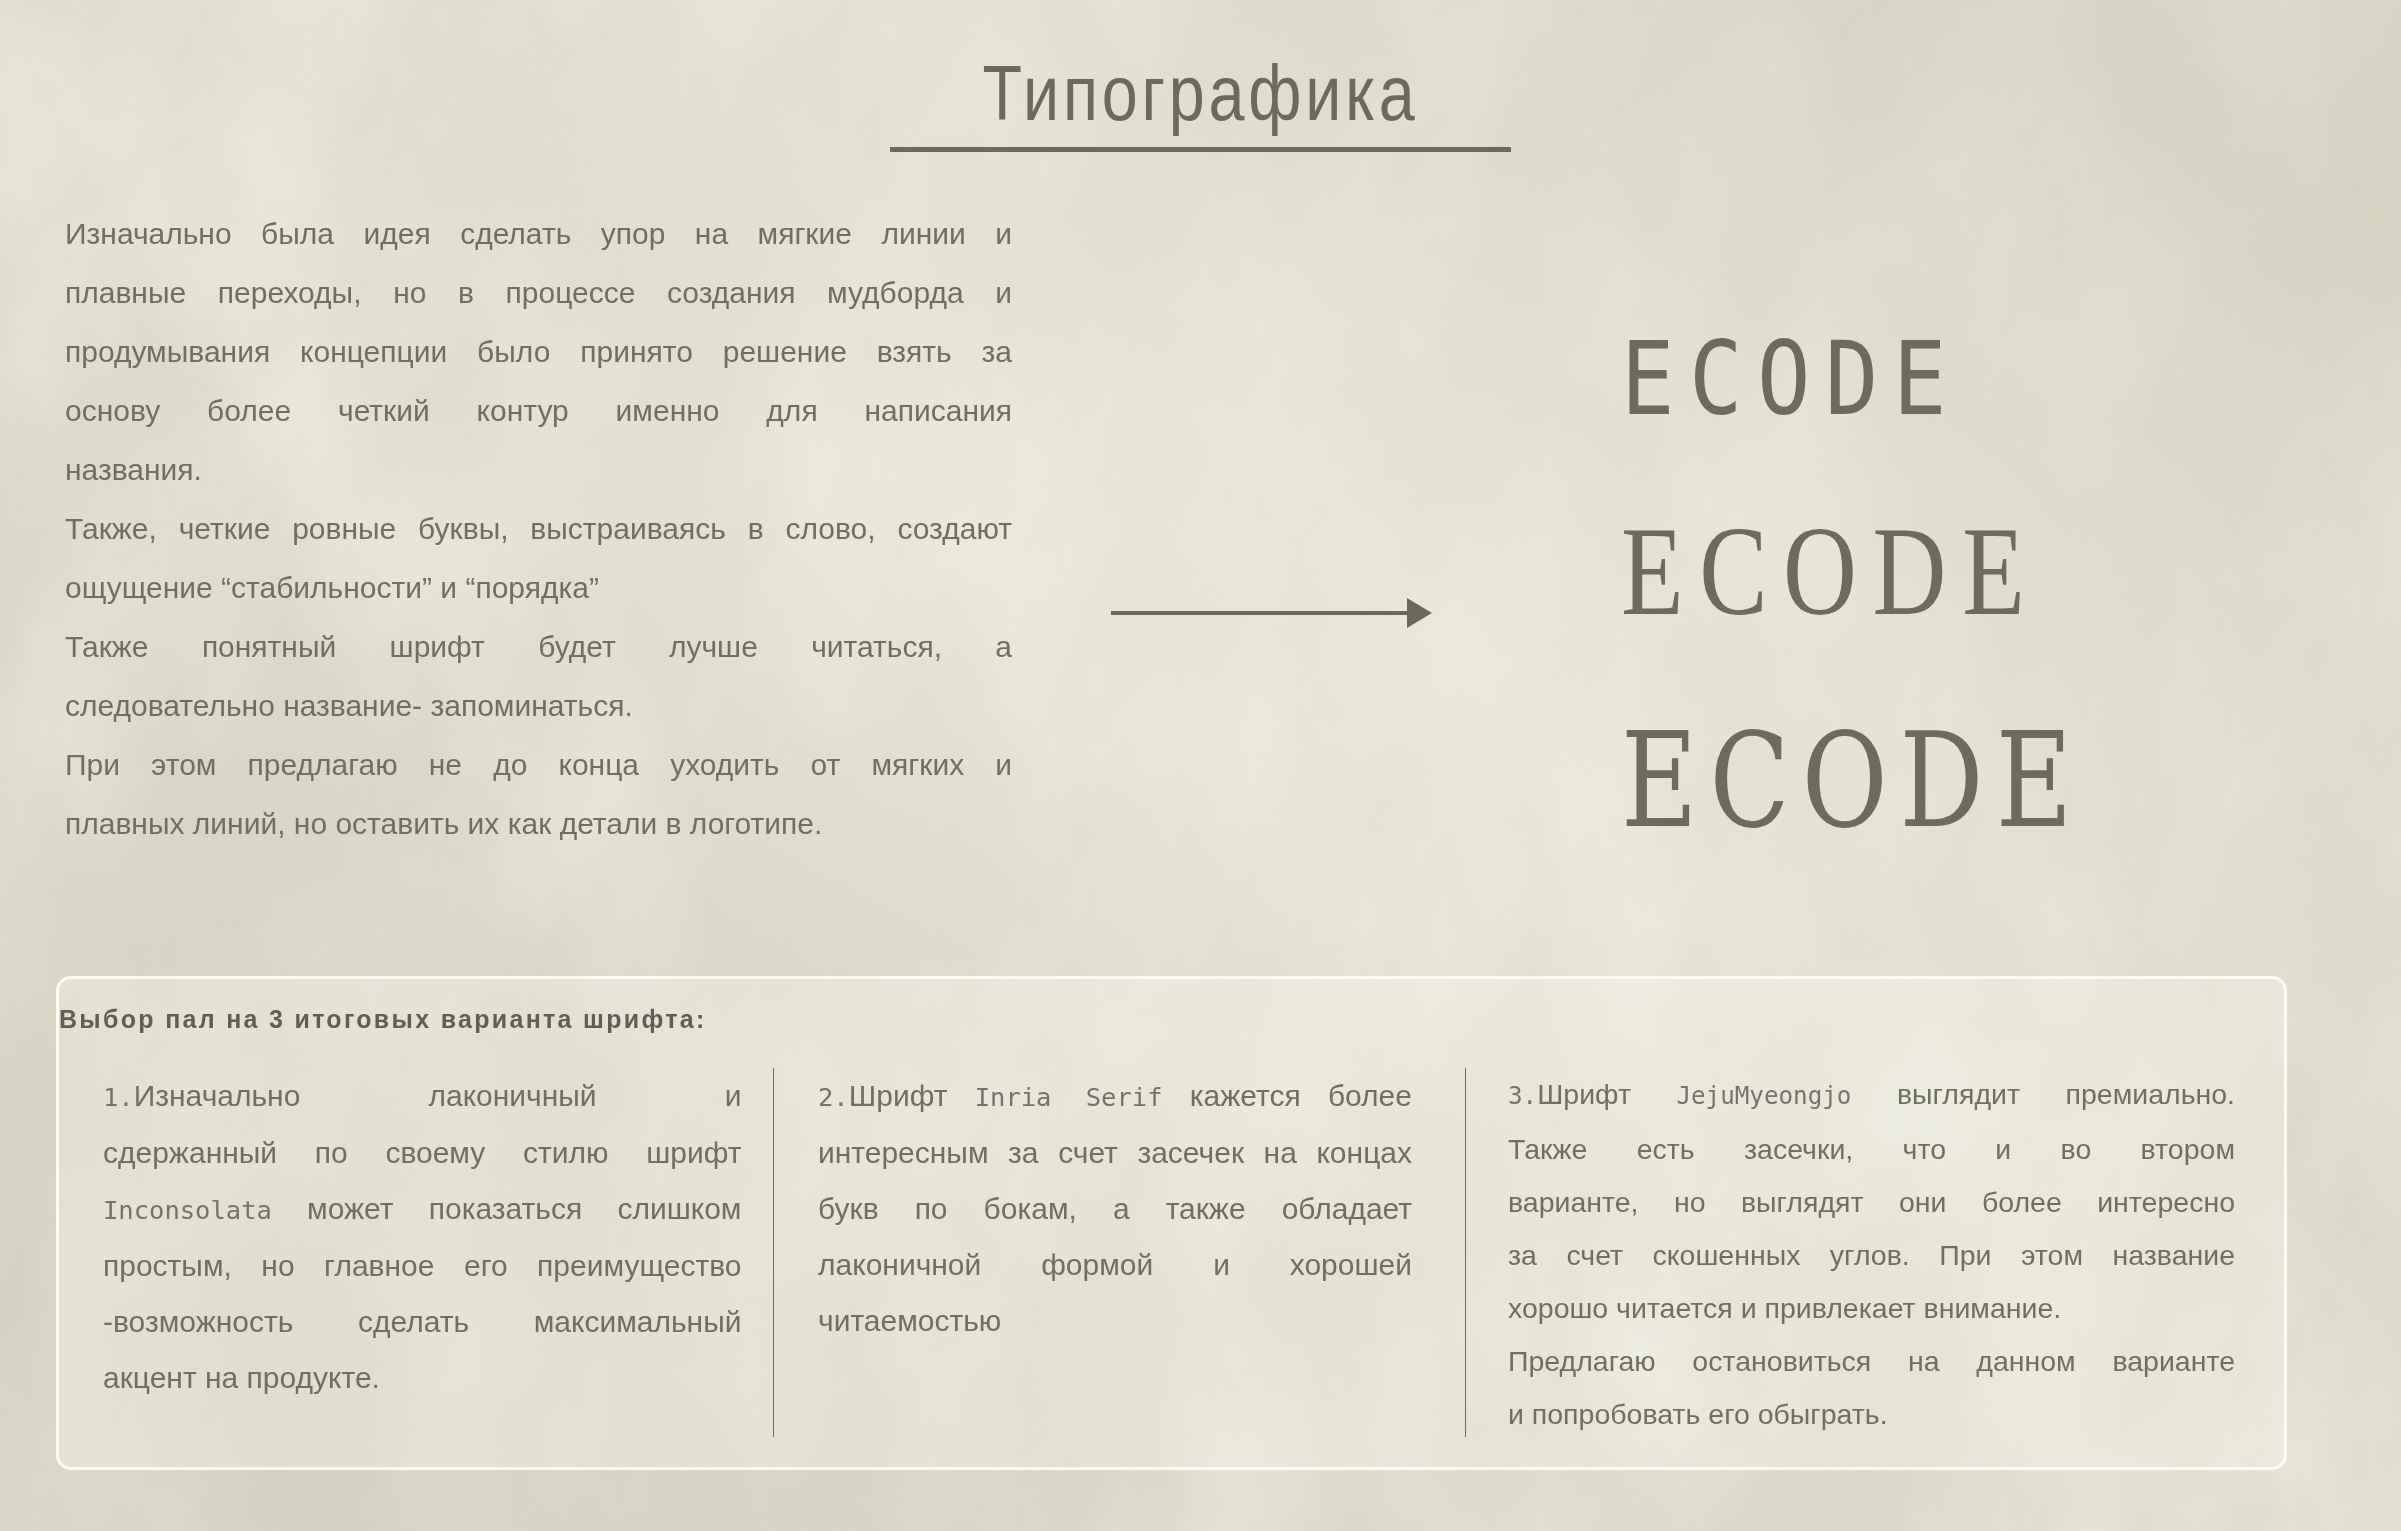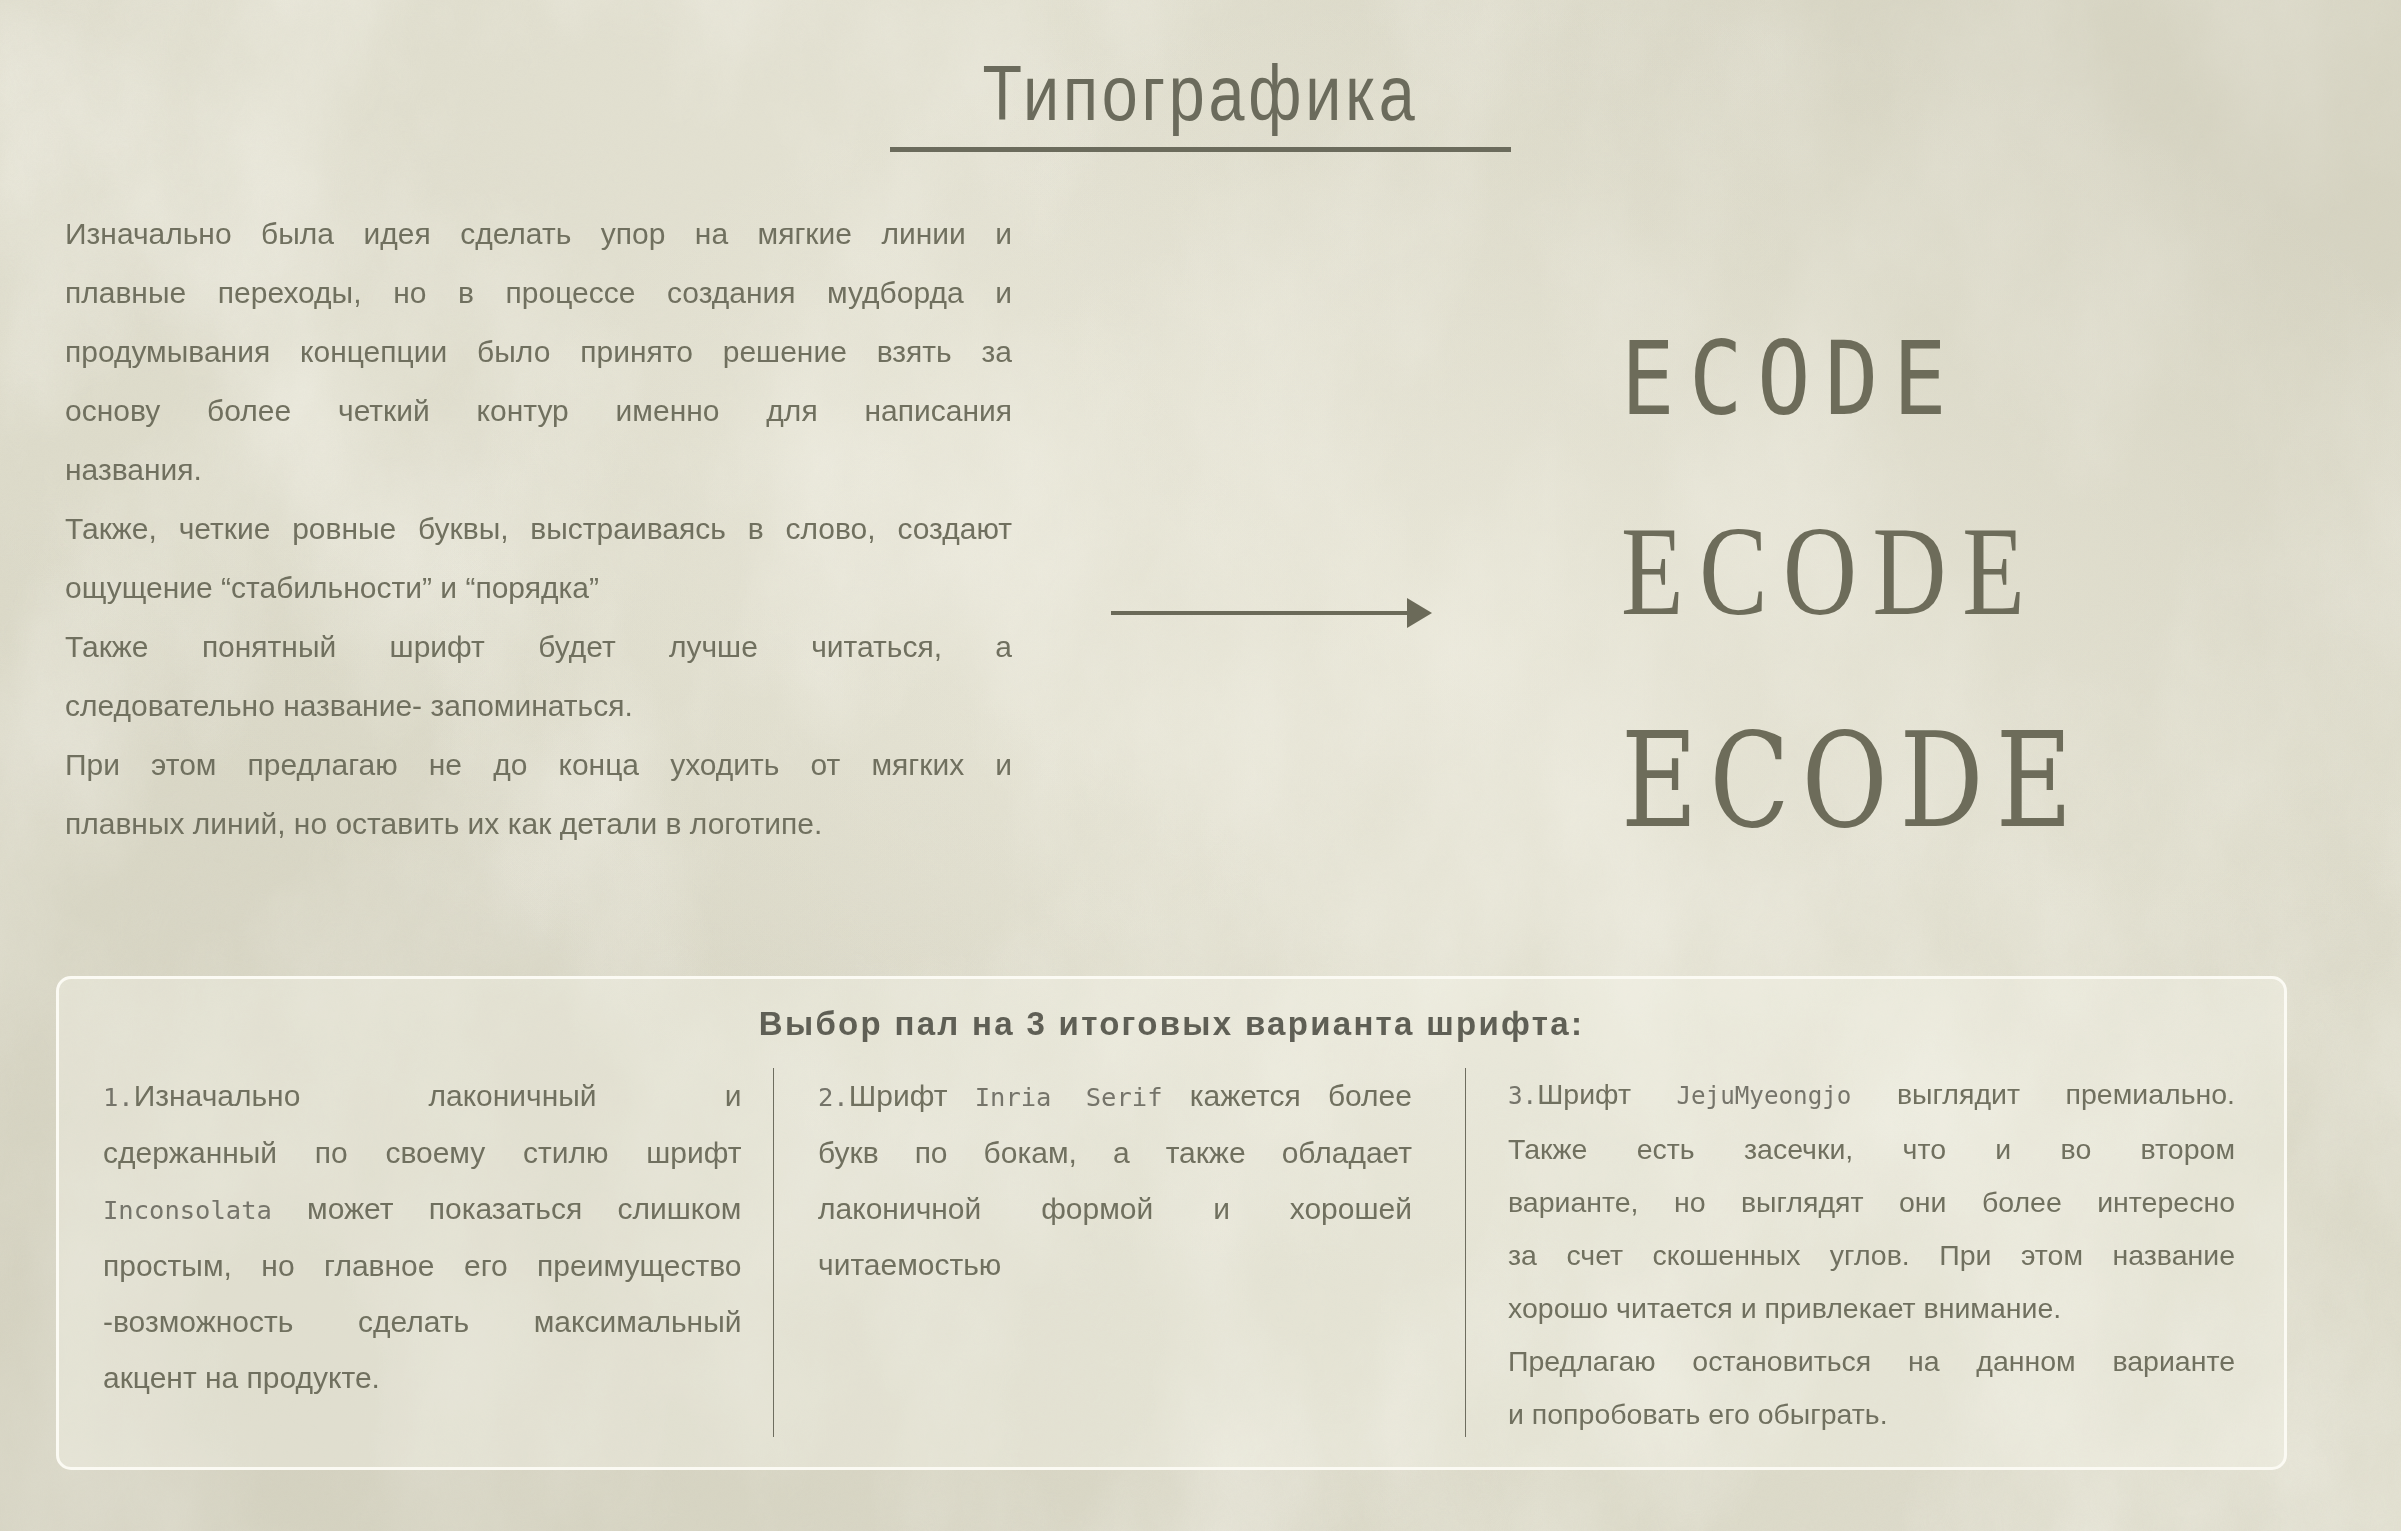--- a/index.html
+++ b/index.html
@@ -62,22 +62,22 @@
     letter-spacing:15px; transform:scaleX(.80);
   }
 
   
   .panel {
     position:absolute; left:56px; top:976px; width:2231px; height:494px;
     box-sizing:border-box; border:3.8px solid #fbfaf3; border-radius:15px;
     background:rgba(252,251,243,.30);
   }
   .panel-heading {
-    margin-top:25.5px; text-align:center;
-    font-size:33px; font-weight:bold; letter-spacing:2.3px; color:#5f5f55;
+    margin-top:25.5px; 
+    font-size:25px; font-weight:bold; letter-spacing:2.3px; color:#5f5f55;
   }
   .columns {
     position:absolute; left:0; top:89px; width:100%; height:369px;
     display:flex;
   }
   .col { box-sizing:border-box; font-size:30px; line-height:56px; color:#70705f; }
   .col-1 { width:714px; padding:0 31.5px 0 44px; }
   .col-2 { width:693px; padding:0 53px 0 44px;
            border-left:1.5px solid #6e6d5f; border-right:1.5px solid #6e6d5f; }
   .col-3 { flex:1; padding:0 49px 0 42px; font-size:28.5px; line-height:53px; }
@@ -157,20 +157,21 @@
             <div class="line"><span>сдержанный по своему стилю шрифт</span></div>
             <div class="line"><span class="mono">Inconsolata</span><span> может показаться слишком</span></div>
             <div class="line"><span>простым, но главное его преимущество</span></div>
             <div class="line"><span>-возможность сделать максимальный</span></div>
             <div class="line last"><span>акцент на продукте.</span></div>
           </div>
         </div>
       <div class="col col-2">
           <div>
             <div class="line"><span class="mono">2.</span><span>Шрифт </span><span class="mono">Inria Serif</span><span> кажется более</span></div>
+            <div class="line"><span>интересным за счет засечек на концах</span></div>
             <div class="line"><span>букв по бокам, а также обладает</span></div>
             <div class="line"><span>лаконичной формой и хорошей</span></div>
             <div class="line last"><span>читаемостью</span></div>
           </div>
         </div>
       <div class="col col-3">
           <div>
             <div class="line"><span class="mono">3.</span><span>Шрифт </span><span class="mono">JejuMyeongjo</span><span> выглядит премиально.</span></div>
             <div class="line"><span>Также есть засечки, что и во втором</span></div>
             <div class="line"><span>варианте, но выглядят они более интересно</span></div>

